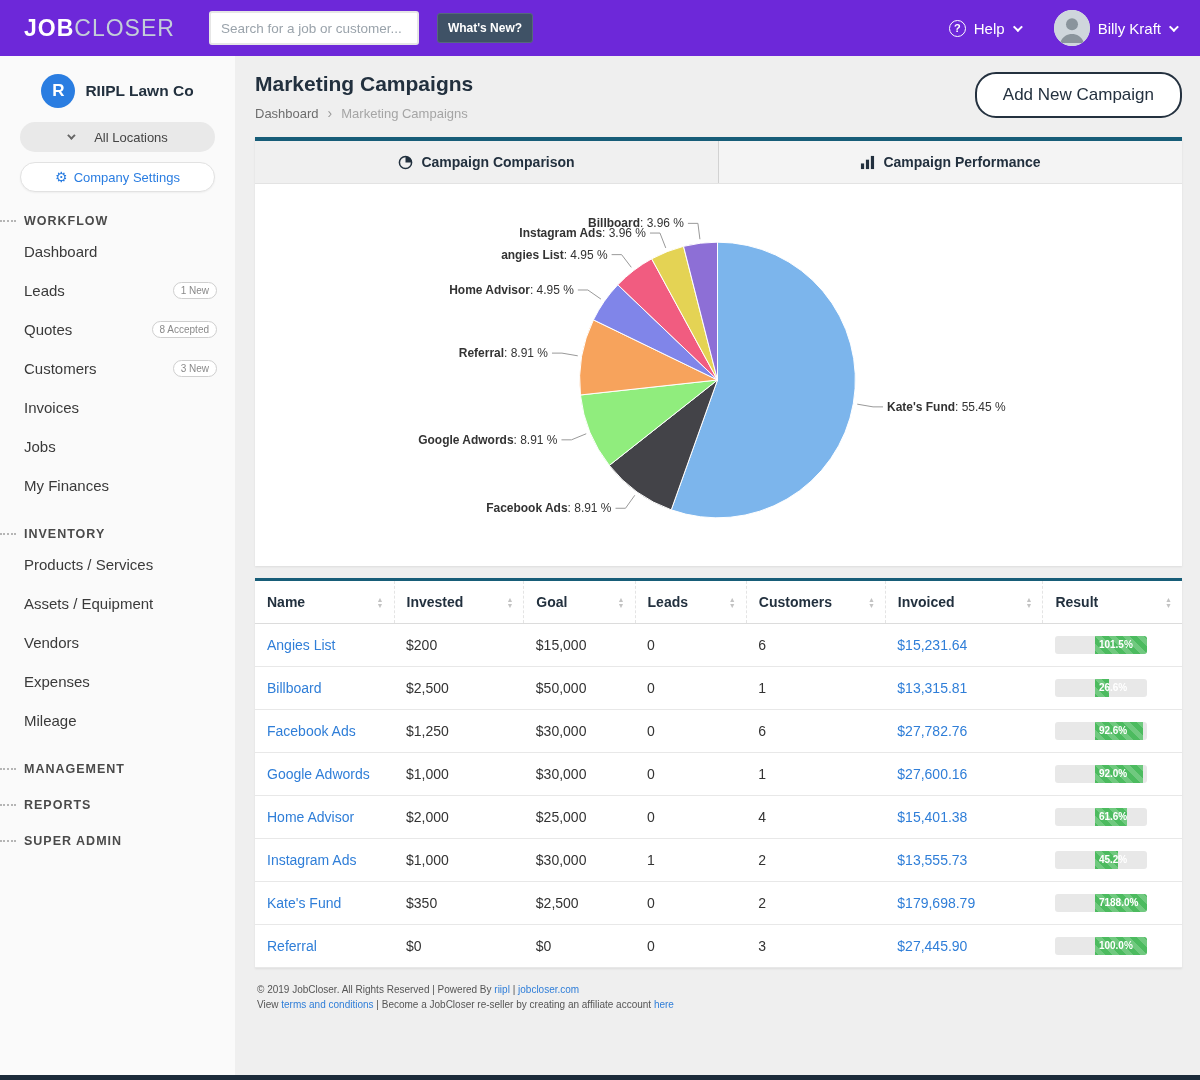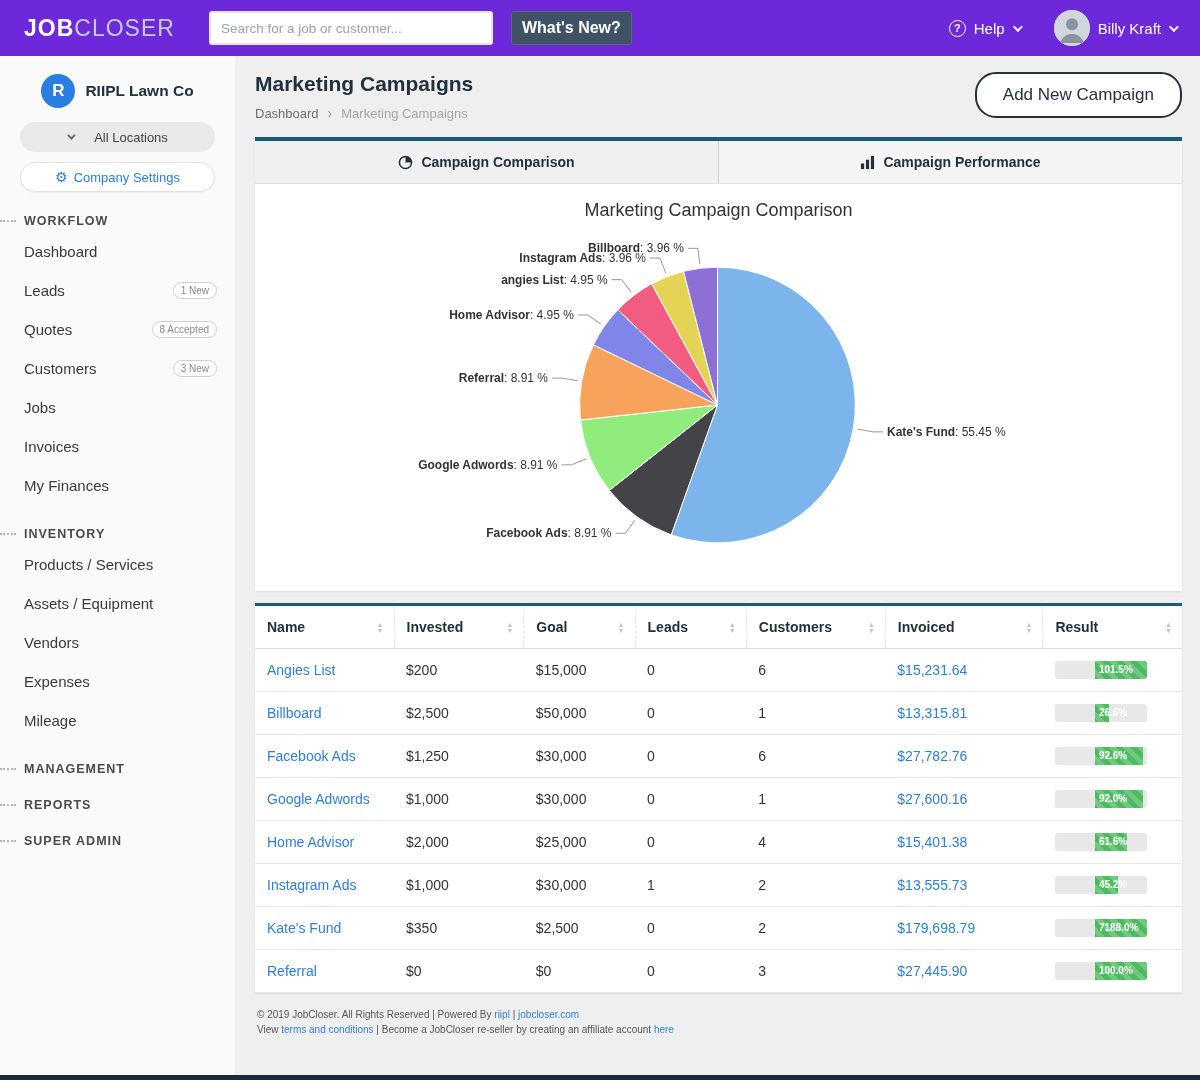--- a/index.html
+++ b/index.html
@@ -4,23 +4,23 @@
 <style>
   * { box-sizing: border-box; margin: 0; padding: 0; }
   html, body { width: 1200px; height: 1080px; overflow: hidden; }
   body { font-family: "Liberation Sans", sans-serif; background: #efefef; color: #333; }
 
   
   .navbar { height: 56px; background: #6d28d9; display: flex; align-items: center; padding: 0 24px; gap: 18px; }
   .logo { font-size: 23px; letter-spacing: 1px; color: #fff; margin-right: 16px; cursor: pointer; white-space: nowrap; }
   .logo .logo-bold { font-weight: bold; }
   .logo .logo-light { font-weight: 300; color: #c3ced8; }
-  .search { width: 284px; height: 34px; border: 2px solid #e6e6e6; border-radius: 3px; padding: 0 10px; font-size: 13.5px; font-family: "Liberation Sans", sans-serif; color: #333; background: #fff; }
+  .search { width: 210px; height: 34px; border: 2px solid #e6e6e6; border-radius: 3px; padding: 0 10px; font-size: 13.5px; font-family: "Liberation Sans", sans-serif; color: #333; background: #fff; }
   .search::placeholder { color: #9aa3ab; }
-  .whats-new { background: #3f5266; color: #fff; border: 1px solid #55687c; border-radius: 3px; font-size: 16px; font-weight: bold; padding: 7px 10px; cursor: pointer; font-family: "Liberation Sans", sans-serif; }
+  .whats-new { background: #3f5266; color: #fff; border: 1px solid #55687c; border-radius: 3px; font-size: 12px; font-weight: bold; padding: 7px 10px; cursor: pointer; font-family: "Liberation Sans", sans-serif; }
   .nav-right { margin-left: auto; display: flex; align-items: center; gap: 34px; color: #fff; }
   .help-menu, .user-menu { display: flex; align-items: center; gap: 8px; cursor: pointer; font-size: 15px; }
   .qmark { display: inline-flex; align-items: center; justify-content: center; width: 17px; height: 17px; border: 1.5px solid #fff; border-radius: 50%; font-size: 11px; font-weight: bold; }
   .chev { display: inline-block; width: 7px; height: 7px; border-right: 2px solid currentColor; border-bottom: 2px solid currentColor; transform: rotate(45deg) translateY(-2px); }
   .avatar { width: 36px; height: 36px; border-radius: 50%; overflow: hidden; display: inline-flex; background: #e7ebee; }
 
   
   .app { display: flex; height: 1024px; }
   .sidebar { width: 235px; background: #fafafa; padding-top: 18px; flex-shrink: 0; }
   .content { flex: 1; padding: 16px 18px 0 20px; overflow: hidden; }
@@ -133,24 +133,24 @@
         </div>
         <div class="side-item">
           <span>Quotes</span>
           <span class="side-badge">8 Accepted</span>
         </div>
         <div class="side-item">
           <span>Customers</span>
           <span class="side-badge">3 New</span>
         </div>
         <div class="side-item">
+          <span>Invoices</span>
+        </div>
+        <div class="side-item">
           <span>Jobs</span>
-        </div>
-        <div class="side-item">
-          <span>Invoices</span>
         </div>
         <div class="side-item">
           <span>My Finances</span>
         </div>
         <div class="side-section">
           <span class="dash"></span>
           <span>INVENTORY</span>
         </div>
         <div class="side-item">
           <span>Products / Services</span>
@@ -207,21 +207,20 @@
         <div class="tab">
           <svg width="15" height="15" viewBox="0 0 16 16">
             <rect x="1" y="9" width="3.4" height="6" fill="#22303e"></rect>
             <rect x="6.3" y="5" width="3.4" height="10" fill="#22303e"></rect>
             <rect x="11.6" y="1" width="3.4" height="14" fill="#22303e"></rect>
           </svg>
           <span>Campaign Performance</span>
         </div>
       </div>
       <div class="chart-area">
-        <div class="chart-title">Marketing Campaign Comparison</div>
         <svg id="pie-svg" viewBox="0 0 928 352" width="100%" height="352">
             <path d="M463 180 L463.0 42.0 A138 138 0 1 1 416.7 310.0 Z" fill="#7cb5ec" stroke="#ffffff" stroke-width="1"></path>
             <polyline points="602.9,204.2 618.7,206.9 628.7,206.9" fill="none" stroke="#999" stroke-width="1"></polyline>
             <text x="632.7" y="210.9" text-anchor="start" font-size="12" fill="#333"><tspan font-weight="bold">Kate's Fund</tspan>: 55.45 %</text>
             <path d="M463 180 L416.7 310.0 A138 138 0 0 1 354.7 265.5 Z" fill="#434348" stroke="#ffffff" stroke-width="1"></path>
             <polyline points="380.2,295.4 370.9,308.4 360.9,308.4" fill="none" stroke="#999" stroke-width="1"></polyline>
             <text x="356.9" y="312.4" text-anchor="end" font-size="12" fill="#333"><tspan font-weight="bold">Facebook Ads</tspan>: 8.91 %</text>
             <path d="M463 180 L354.7 265.5 A138 138 0 0 1 325.8 195.0 Z" fill="#90ed7d" stroke="#ffffff" stroke-width="1"></path>
             <polyline points="331.6,233.8 316.8,239.9 306.8,239.9" fill="none" stroke="#999" stroke-width="1"></polyline>
             <text x="302.8" y="243.9" text-anchor="end" font-size="12" fill="#333"><tspan font-weight="bold">Google Adwords</tspan>: 8.91 %</text>

